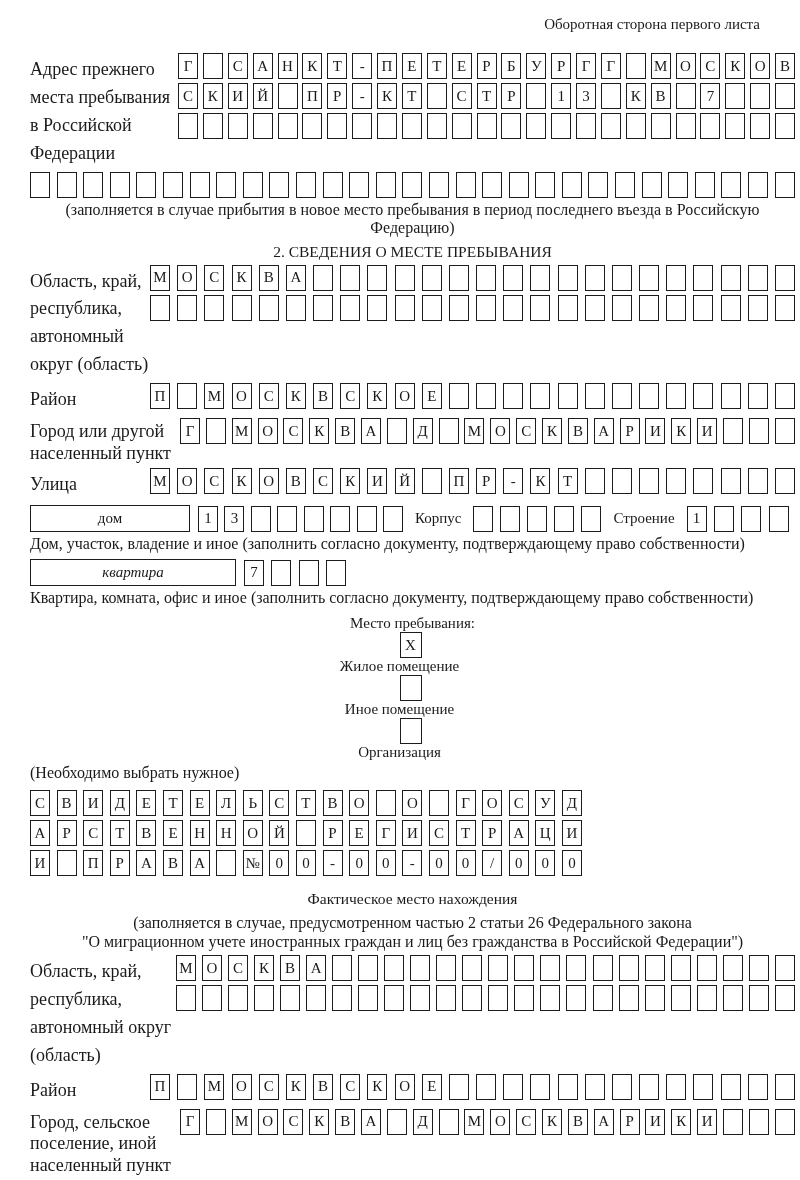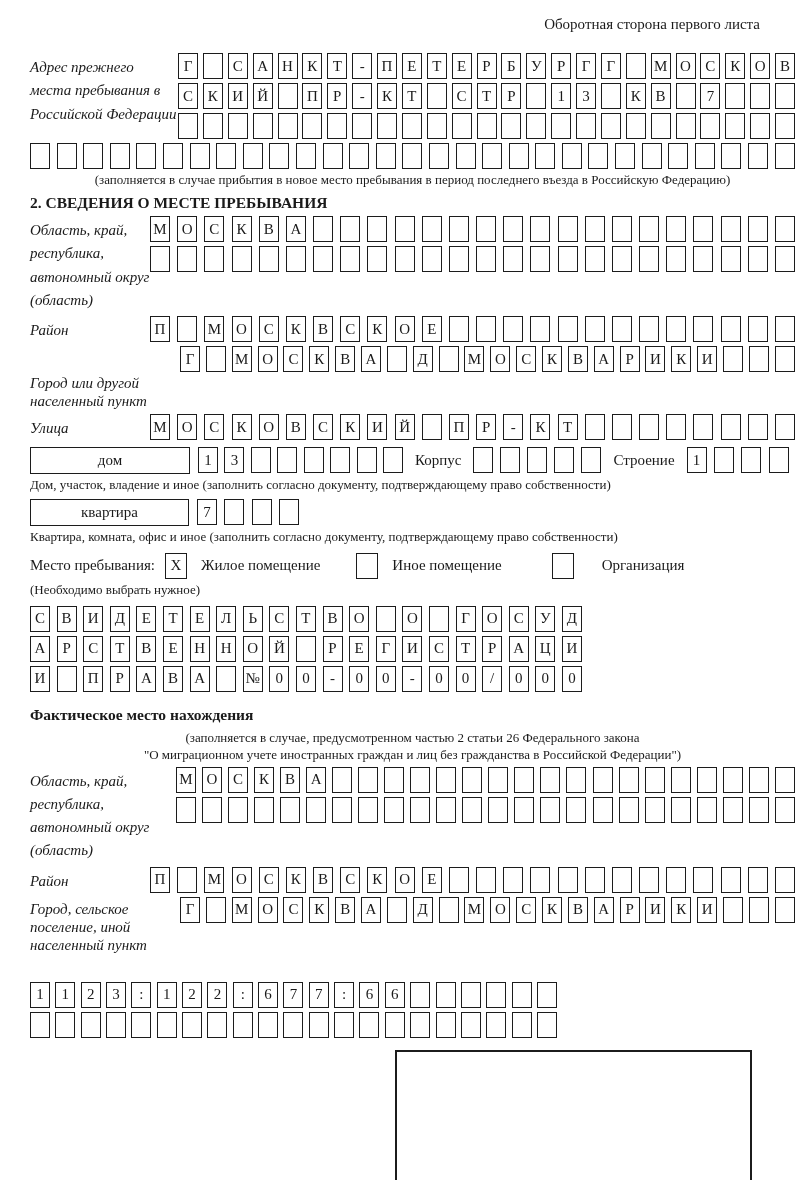--- a/index.html
+++ b/index.html
@@ -6,21 +6,21 @@
   html,body { background:#fff; }
   body {
     width: 800px; height: 1180px; overflow: hidden;
     font-family: "Liberation Serif", "DejaVu Serif", serif;
     color: #1a1a1a; font-size: 15px; position: relative;
     padding: 16px 5px 0 30px;
   }
   .hdr-note { text-align: right; padding-right: 35px; font-size: 15px; }
 
   .field { display: flex; align-items: flex-start; margin-top: 4px; }
-  .field-label { font-size: 15px; line-height: 1.55; padding-top: 3px; font-style: italic; }
+  .field-label { font-size: 18px; line-height: 1.55; padding-top: 3px; }
   .lbl-148 { width: 148px; }
   .lbl-120 { width: 120px; }
   .lbl-150 { width: 150px; }
   .lbl-146 { width: 146px; }
   .lbl-190 { width: 190px; }
   .lbl-213 { width: 213px; }
 
   .rows { display: flex; flex-direction: column; gap: 4px; }
 
   .cells { display: flex; justify-content: space-between; }
@@ -35,32 +35,32 @@
   .w128 { width: 128px; }
   .w102 { width: 102px; }
 
   .cell {
     width: 20px; height: 26px; flex: 0 0 20px;
     border: 1.5px solid #1c1c1c;
     display: inline-flex; align-items: center; justify-content: center;
     font-size: 15px; font-family: inherit;
   }
 
-  .note { font-size: 13px; margin-top: 3px; }
+  .note { font-size: 16px; margin-top: 3px; }
   .note-center { text-align: center; }
 
-  .sec-title { text-align: left; font-weight: bold; font-size: 15.5px; margin-top: 6px; }
+  .sec-title { text-align: center; font-weight: normal; font-size: 15.5px; margin-top: 6px; }
 
   .inline-row { display: flex; align-items: center; margin-top: 6px; }
   .wide-box { border: 1.5px solid #1c1c1c; height: 27px; display: flex; align-items: center; justify-content: center; font-size: 15px; }
   .wb-160 { width: 160px; }
-  .wb-195 { width: 159px; }
+  .wb-195 { width: 206px; font-style: italic; }
   .mini-label { padding: 0 12px; white-space: nowrap; }
 
-  .chk-row { display: flex; align-items: center; margin-top: 8px; gap: 0; }
+  .chk-row { display: flex; align-items: center; margin-top: 8px; gap: 0; flex-direction: column; }
   .chk {
     width: 22px; height: 26px; border: 1.5px solid #1c1c1c;
     display: inline-flex; align-items: center; justify-content: center;
     font-size: 15px; margin: 0 14px 0 10px;
   }
   .chk-label { white-space: nowrap; margin-right: 26px; }
 
   .stamp-box { width: 357px; height: 172px; border: 2px solid #1c1c1c; margin: 12px 0 0 365px; }
 
   .gap8 { width: 8px; flex: 0 0 8px; }
@@ -273,21 +273,21 @@
       <span class="cell"></span>
       <span class="cell"></span>
       <span class="cell"></span>
       <span class="cell"></span>
       <span class="cell"></span>
       <span class="cell"></span>
     </div>
 </div>
 
 <div class="field">
-  <div class="field-label lbl-150" style="line-height:1.2;margin-top:25px;">Город или другой населенный пункт</div>
+  <div class="field-label lbl-150" style="line-height:1.2;">Город или другой населенный пункт</div>
   <div class="cells w615">
       <span class="cell">Г</span>
       <span class="cell"></span>
       <span class="cell">М</span>
       <span class="cell">О</span>
       <span class="cell">С</span>
       <span class="cell">К</span>
       <span class="cell">В</span>
       <span class="cell">А</span>
       <span class="cell"></span>

